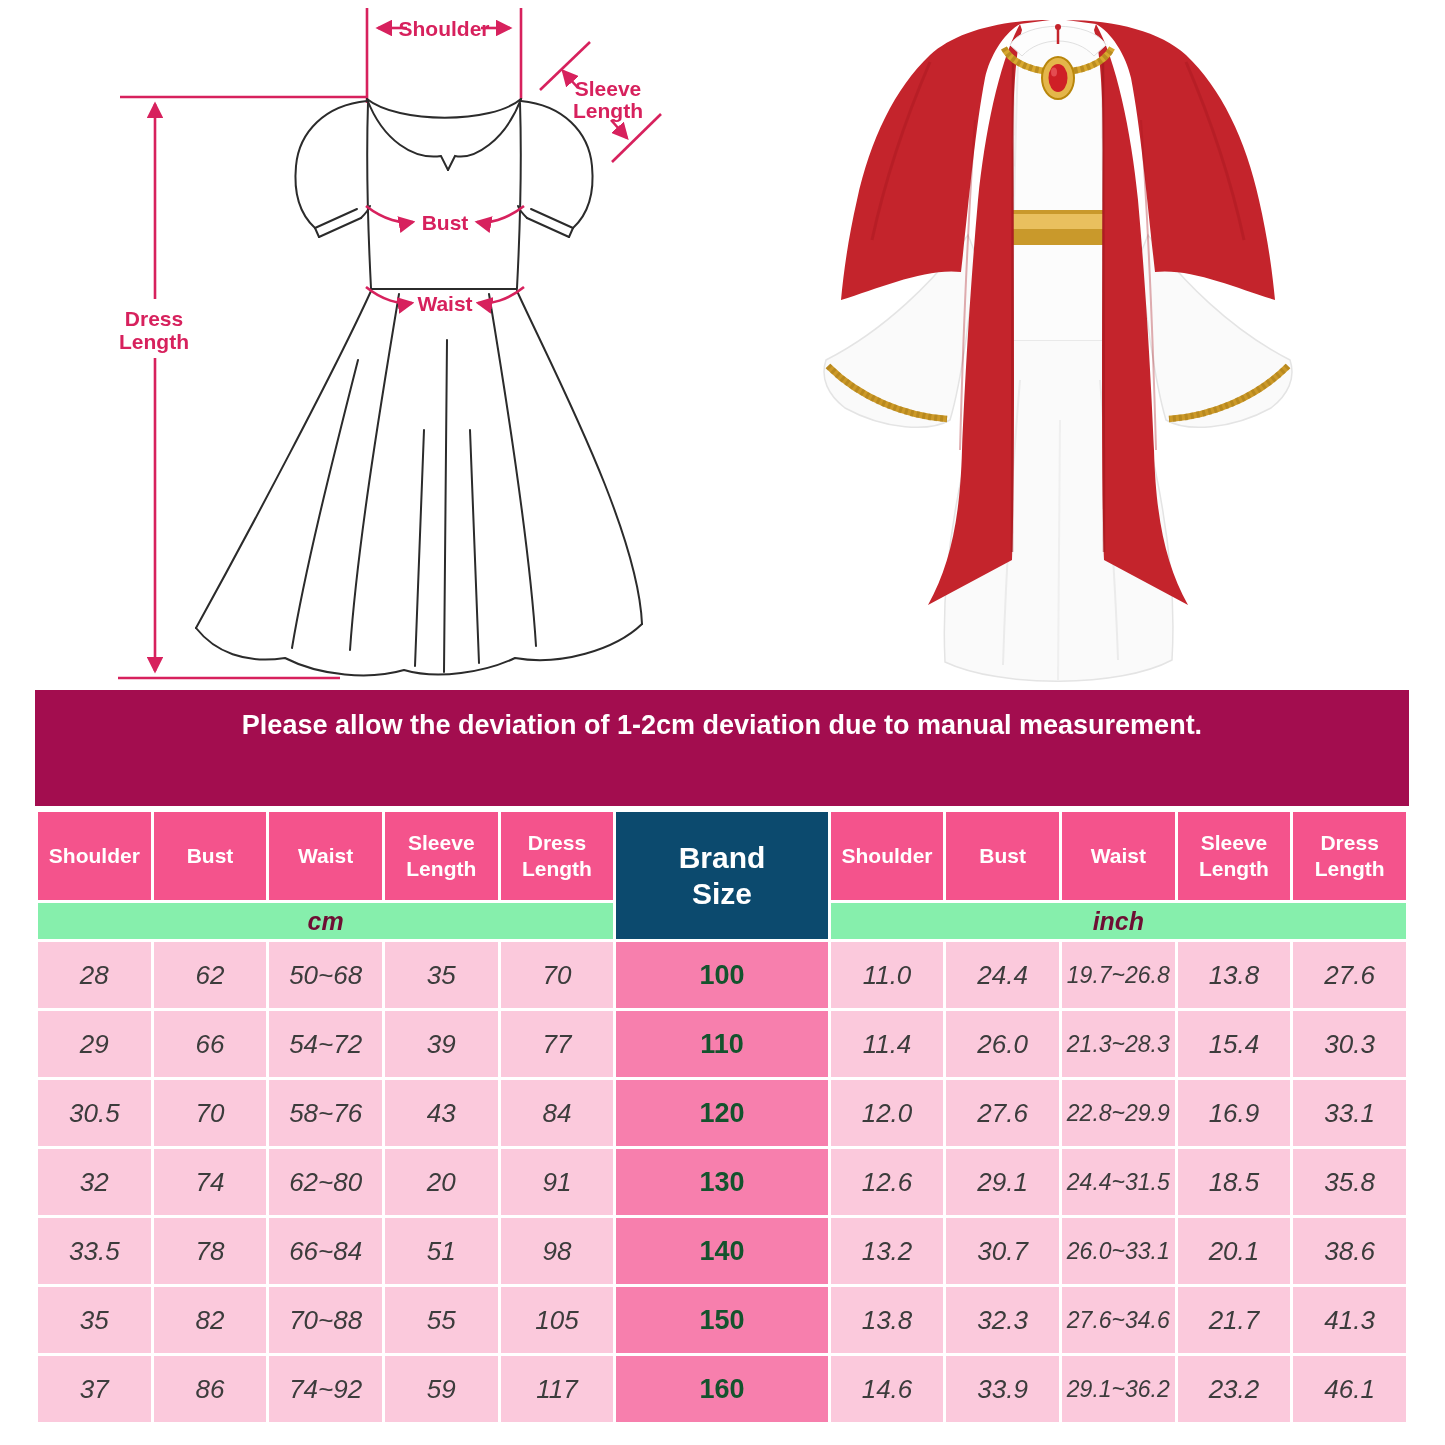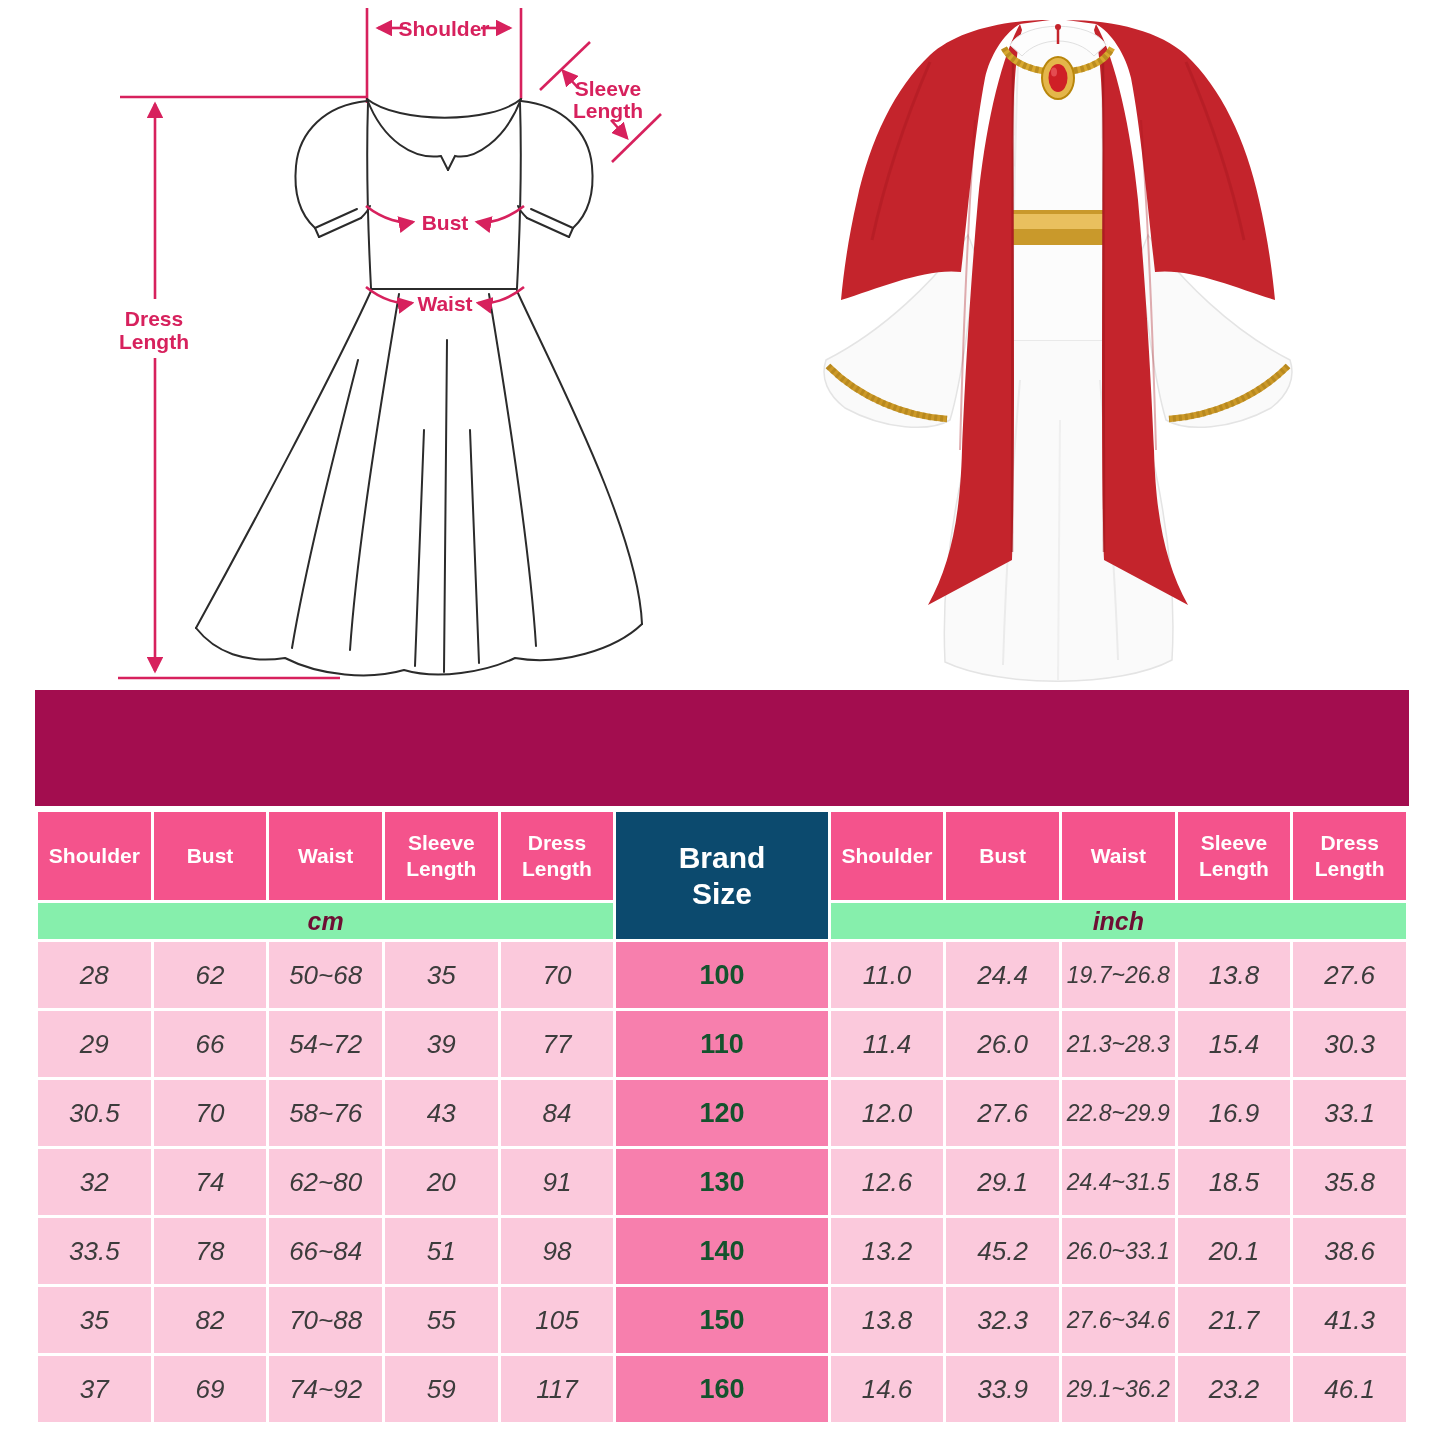--- a/index.html
+++ b/index.html
@@ -180,20 +180,21 @@
       <path d="M 1004,48 C 1020,80 1096,80 1112,48" fill="none" stroke="#A87B18" stroke-width="6.5" stroke-dasharray="3.5 3" opacity="0.6"></path>
       <ellipse cx="1058" cy="78" rx="16" ry="21" fill="#E4B64A" stroke="#B8860B" stroke-width="2"></ellipse>
       <ellipse cx="1058" cy="78" rx="9.5" ry="14" fill="#CF1F26"></ellipse>
       <ellipse cx="1054" cy="72" rx="3" ry="4.5" fill="#E8575C" opacity="0.8"></ellipse>
     </g>
   </svg>
 </div>
 
 <div class="chart-section">
   <div class="title-band">
+    <div class="sub-title">Please allow the deviation of 1-2cm deviation due to manual measurement.</div>
   </div>
 
   <table class="size-table">
     <colgroup>
       <col class="m">
         <col class="m">
         <col class="m">
         <col class="m">
         <col class="m">
       <col class="brand">
@@ -280,41 +281,41 @@
           <td class="data-cell">35.8</td>
         </tr>
         <tr>
           <td class="data-cell">33.5</td>
           <td class="data-cell">78</td>
           <td class="data-cell">66~84</td>
           <td class="data-cell">51</td>
           <td class="data-cell">98</td>
           <td class="brand-cell">140</td>
           <td class="data-cell">13.2</td>
-          <td class="data-cell">45.2</td>
+          <td class="data-cell">30.7</td>
           <td class="data-cell narrow">26.0~33.1</td>
           <td class="data-cell">20.1</td>
           <td class="data-cell">38.6</td>
         </tr>
         <tr>
           <td class="data-cell">35</td>
           <td class="data-cell">82</td>
           <td class="data-cell">70~88</td>
           <td class="data-cell">55</td>
           <td class="data-cell">105</td>
           <td class="brand-cell">150</td>
           <td class="data-cell">13.8</td>
           <td class="data-cell">32.3</td>
           <td class="data-cell narrow">27.6~34.6</td>
           <td class="data-cell">21.7</td>
           <td class="data-cell">41.3</td>
         </tr>
         <tr>
           <td class="data-cell">37</td>
-          <td class="data-cell">69</td>
+          <td class="data-cell">86</td>
           <td class="data-cell">74~92</td>
           <td class="data-cell">59</td>
           <td class="data-cell">117</td>
           <td class="brand-cell">160</td>
           <td class="data-cell">14.6</td>
           <td class="data-cell">33.9</td>
           <td class="data-cell narrow">29.1~36.2</td>
           <td class="data-cell">23.2</td>
           <td class="data-cell">46.1</td>
         </tr>

